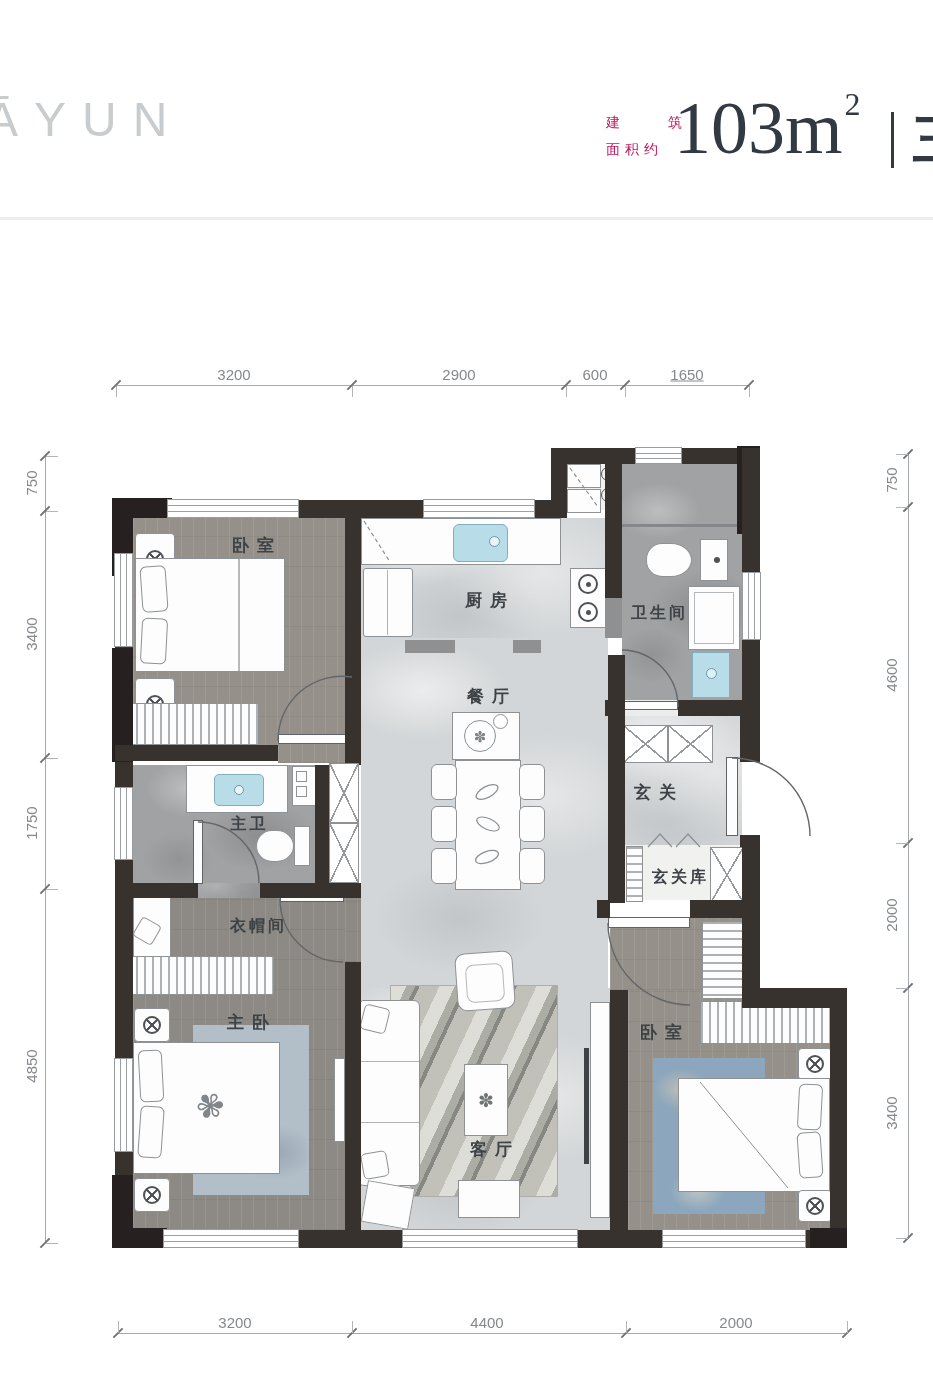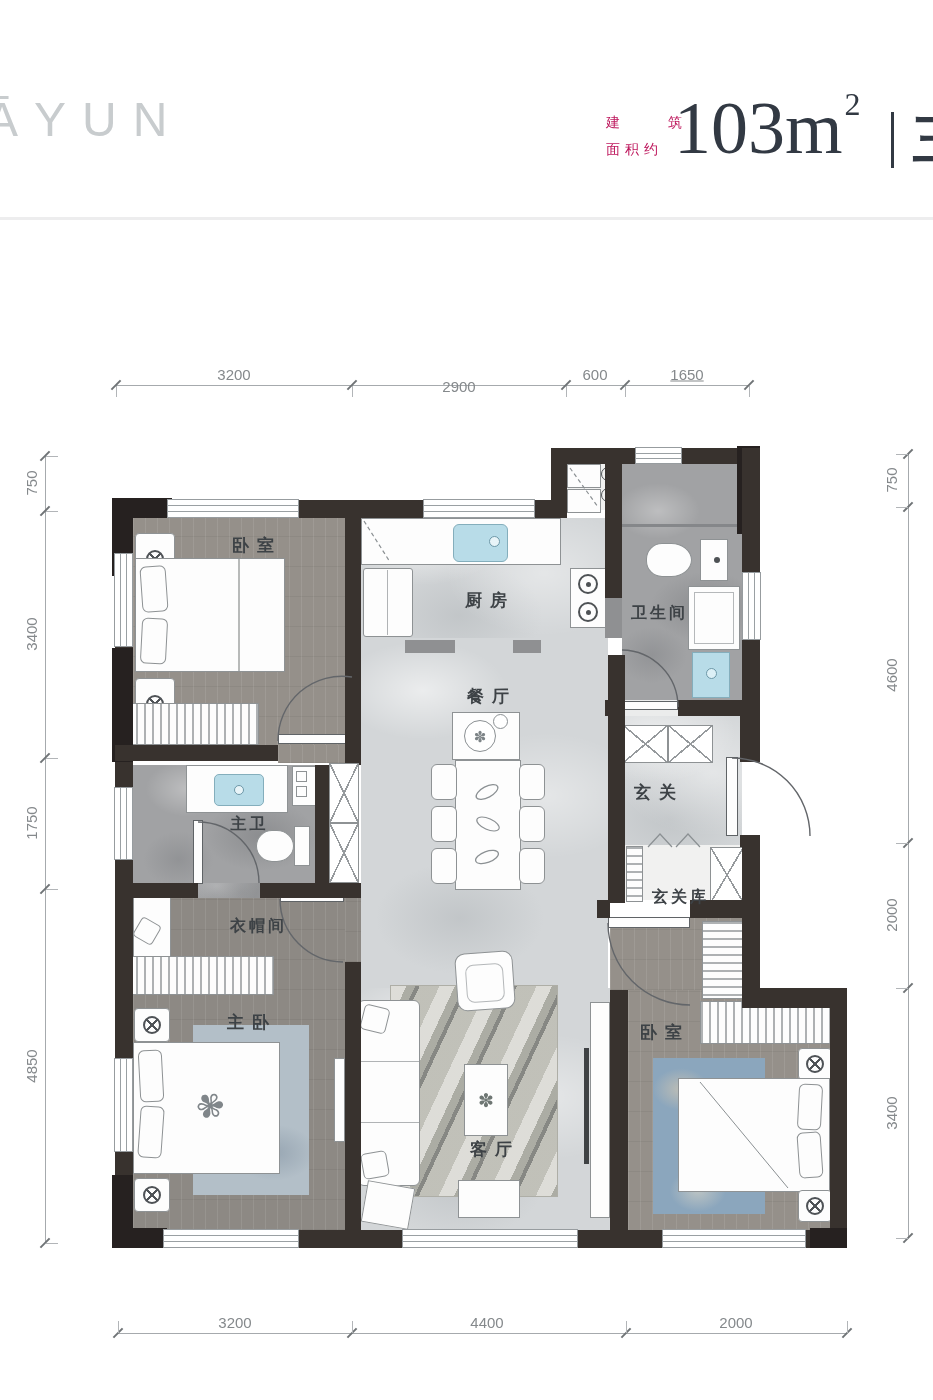--- a/index.html
+++ b/index.html
@@ -248,40 +248,40 @@
       <ellipse cx="487" cy="857" rx="12" ry="5.5" transform="rotate(-20 487 857)"></ellipse>
       <path d="M 700 1082 L 788 1188" stroke-width="1"></path>
     </g>
   </svg>
 
   <div class="rlabel" style="left:253px;top:545px;">卧室</div>
   <div class="rlabel" style="left:486px;top:600px;">厨房</div>
   <div class="rlabel tight" style="left:658px;top:613px;">卫生间</div>
   <div class="rlabel" style="left:488px;top:696px;">餐厅</div>
   <div class="rlabel" style="left:655px;top:792px;">玄关</div>
-  <div class="rlabel tight" style="left:679px;top:897px;text-align:center;">玄关库</div>
+  <div class="rlabel tight" style="left:679px;top:877px;text-align:center;">玄关库</div>
   <div class="rlabel tight" style="left:248px;top:824px;">主卫</div>
   <div class="rlabel tight" style="left:257px;top:926px;">衣帽间</div>
   <div class="rlabel" style="left:248px;top:1022px;">主卧</div>
   <div class="rlabel" style="left:491px;top:1149px;">客厅</div>
   <div class="rlabel" style="left:661px;top:1032px;">卧室</div>
 
   <div class="dline" style="left:116px;top:385px;width:633px;height:1px;"></div>
   <div class="tick" style="left:116px;top:385px;"></div>
   <div class="tick" style="left:352px;top:385px;"></div>
   <div class="tick" style="left:566px;top:385px;"></div>
   <div class="tick" style="left:625px;top:385px;"></div>
   <div class="tick" style="left:749px;top:385px;"></div>
   <div class="stub" style="left:116px;top:386px;width:1px;height:11px;"></div>
   <div class="stub" style="left:352px;top:386px;width:1px;height:11px;"></div>
   <div class="stub" style="left:566px;top:386px;width:1px;height:11px;"></div>
   <div class="stub" style="left:625px;top:386px;width:1px;height:11px;"></div>
   <div class="stub" style="left:749px;top:386px;width:1px;height:11px;"></div>
   <div class="dimlab" style="left:234px;top:374px;">3200</div>
-  <div class="dimlab" style="left:459px;top:386px;">2900</div>
+  <div class="dimlab" style="left:459px;top:374px;">2900</div>
   <div class="dimlab" style="left:595px;top:374px;">600</div>
   <div class="dimlab" style="left:687px;top:374px;text-decoration:underline;">1650</div>
 
   <div class="dline" style="left:118px;top:1333px;width:729px;height:1px;"></div>
   <div class="tick" style="left:118px;top:1333px;"></div>
   <div class="tick" style="left:352px;top:1333px;"></div>
   <div class="tick" style="left:626px;top:1333px;"></div>
   <div class="tick" style="left:847px;top:1333px;"></div>
   <div class="stub" style="left:118px;top:1321px;width:1px;height:12px;"></div>
   <div class="stub" style="left:352px;top:1321px;width:1px;height:12px;"></div>

